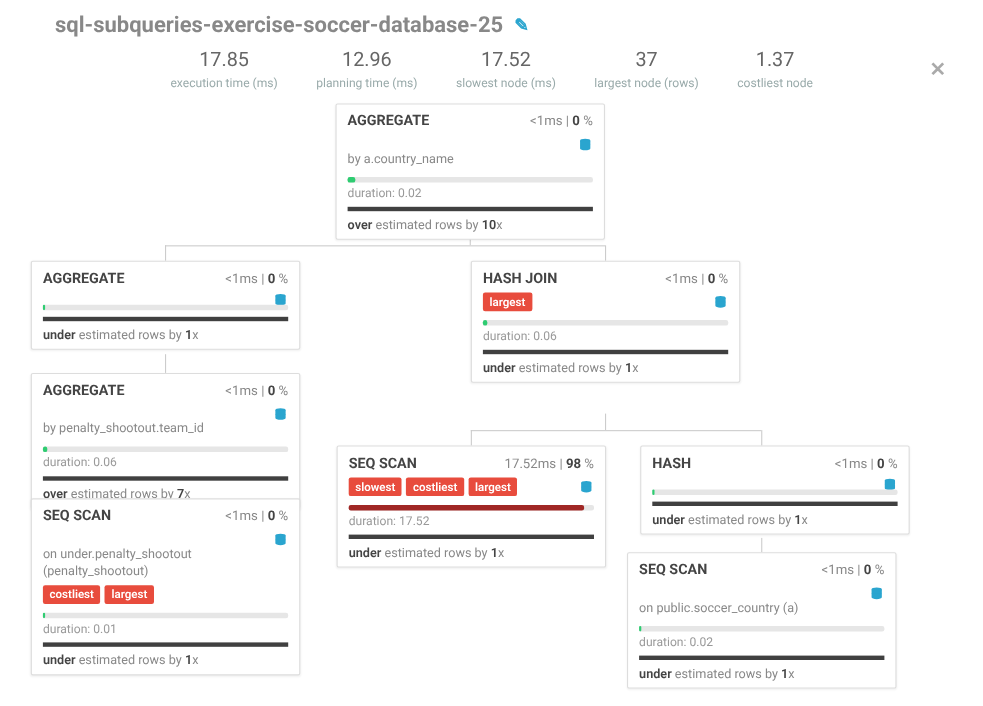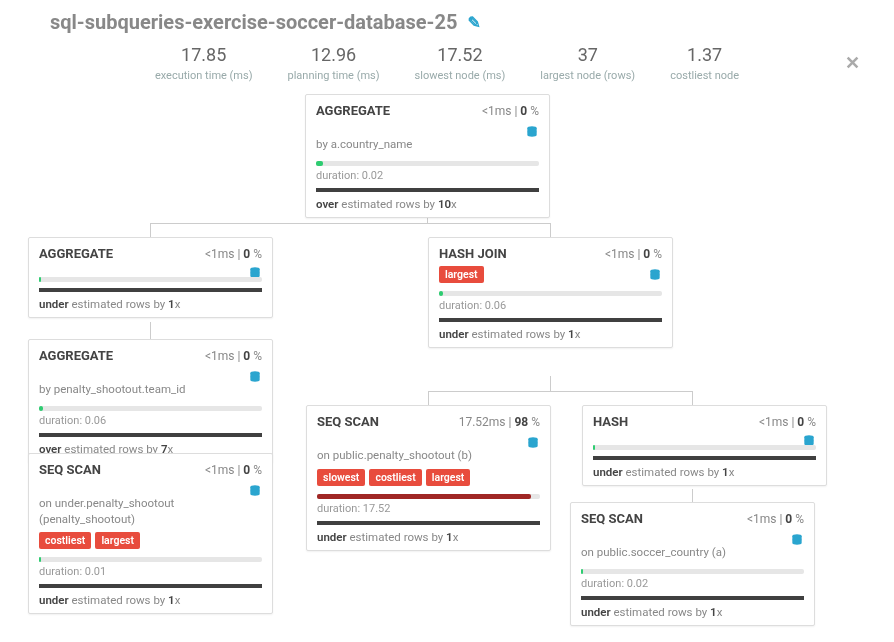--- a/index.html
+++ b/index.html
@@ -286,21 +286,20 @@
       </div>
     <div class="dur"><span>duration: </span><span>0.06</span></div>
     <div class="rowline"><b>under</b><span> estimated rows by </span><b>1</b><span>x</span></div>
   </div>
 
   <div class="node" style="left:306px; top:311px;">
     <div class="node-head">
       <span class="node-title">SEQ SCAN</span>
       <span class="node-time"><span>17.52</span><span>ms</span> | <b>98</b> <span>%</span></span>
     </div>
-    <div class="node-sub"><span>on </span><span>public.penalty_shootout (b)</span></div>
     <span class="db-icon">
       <svg width="14" height="14" viewBox="0 0 24 24" fill="#2aa5cf">
           <ellipse cx="12" cy="5" rx="8" ry="3"></ellipse>
           <path d="M4 5v6c0 1.7 3.6 3 8 3s8-1.3 8-3V5"></path>
           <path d="M4 11v6c0 1.7 3.6 3 8 3s8-1.3 8-3v-6"></path>
         </svg>
     </span>
     <div class="tags">
       <span class="tag">slowest</span>
       <span class="tag">costliest</span>

